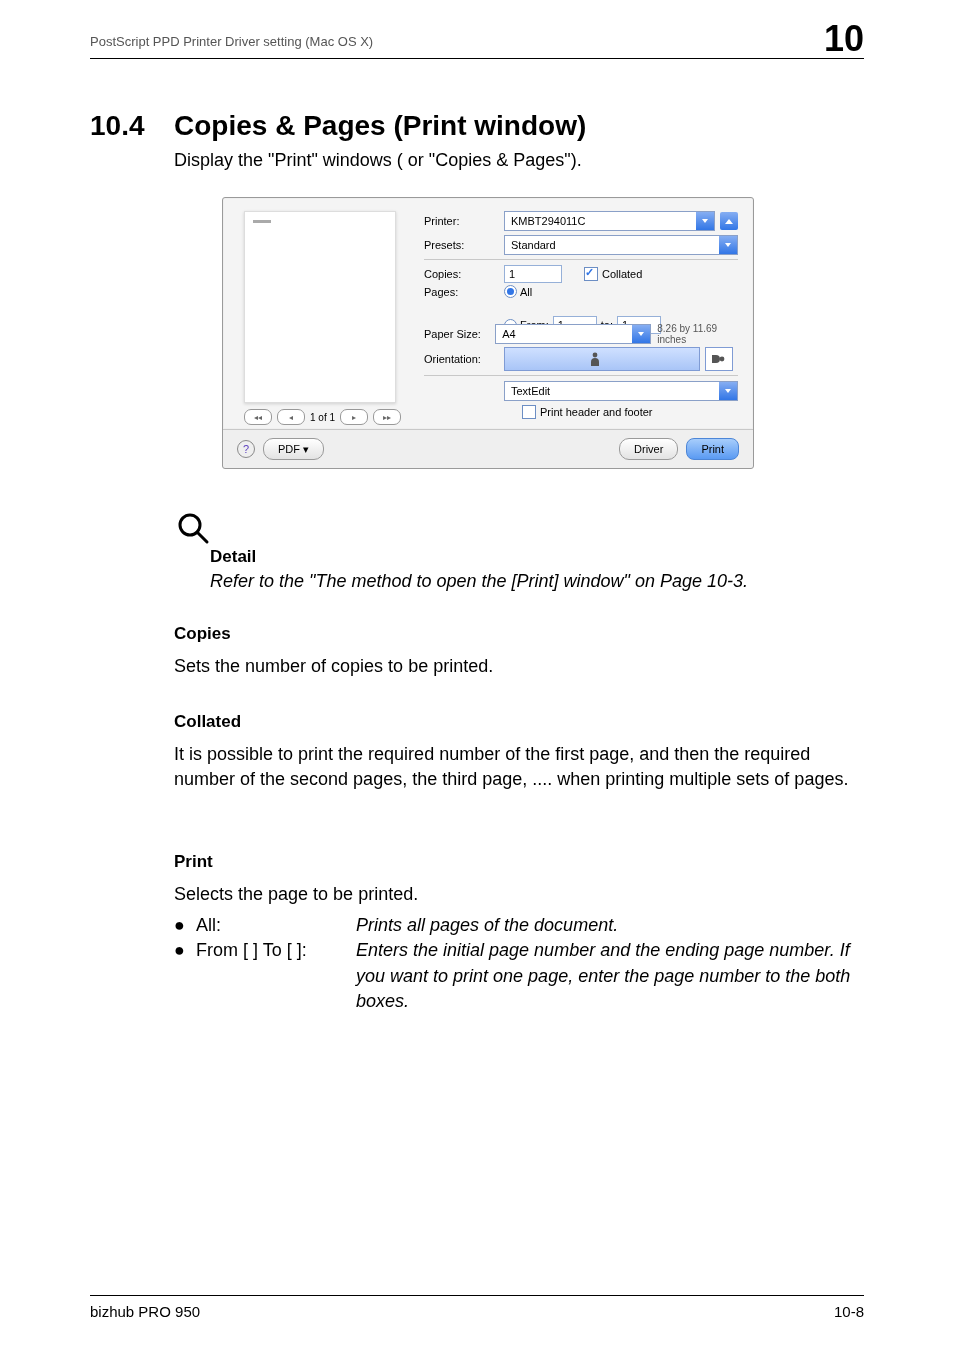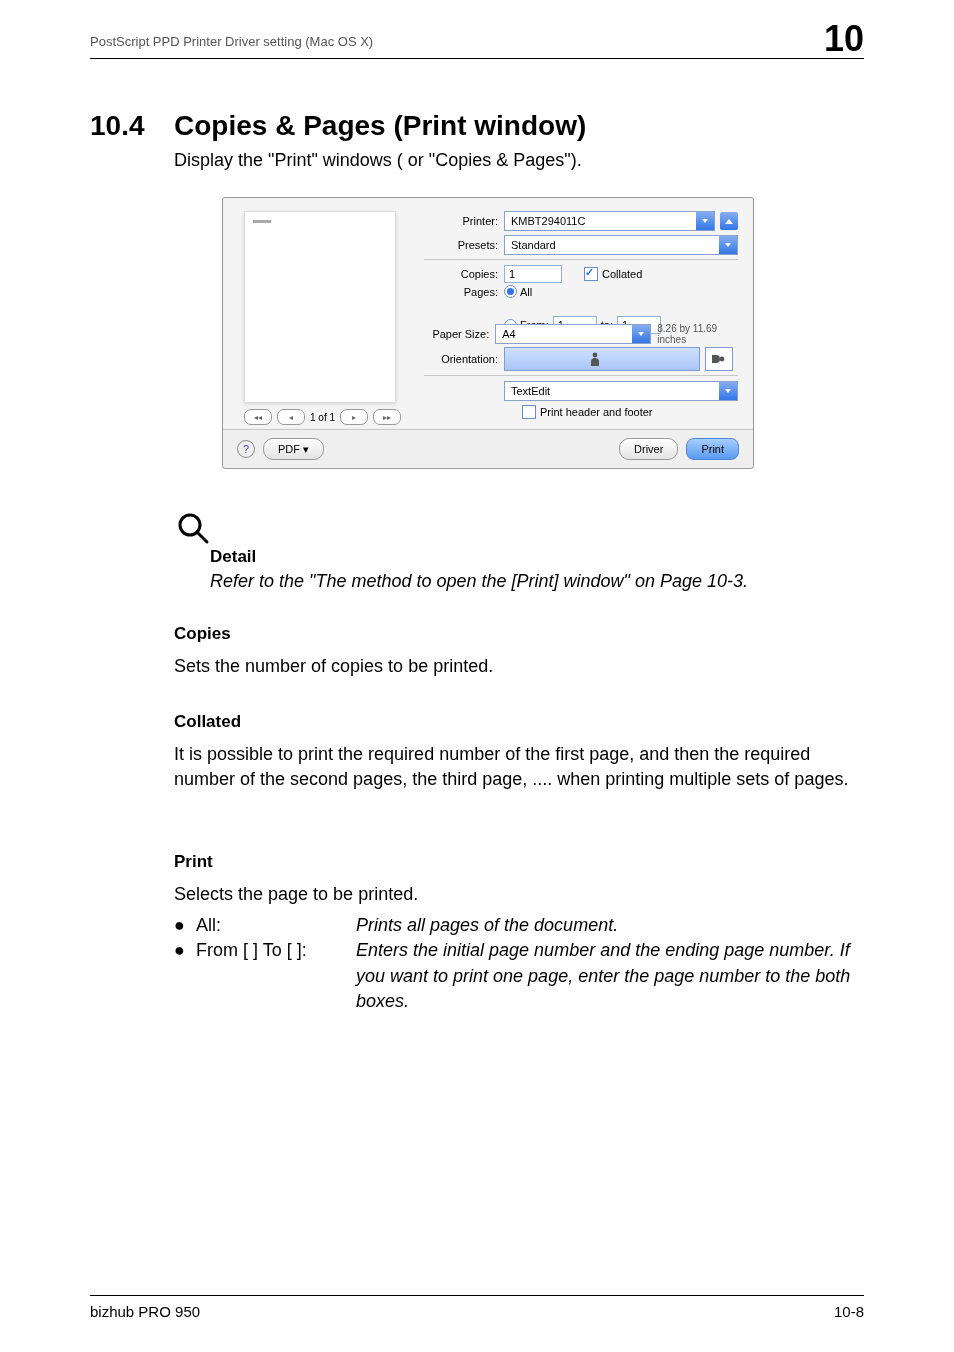--- a/index.html
+++ b/index.html
@@ -10,21 +10,21 @@
   .h1{position:absolute;left:90px;top:110px;font-size:28px;font-weight:900;}
   .h1-num{display:inline-block;width:84px;}
   .intro{position:absolute;left:174px;top:150px;font-size:18px;}
   .dialog-wrap{position:absolute;left:222px;top:197px;width:530px;height:270px;border:1px solid #9a9a9a;background:#efefef;border-radius:3px;}
   .dialog-body{position:absolute;left:1px;right:1px;top:1px;bottom:40px;background:#f4f4f4;}
   .preview{position:absolute;left:20px;top:12px;width:150px;height:190px;background:#fff;border:1px solid #ddd;box-shadow:0 1px 3px rgba(0,0,0,.15);}
   .preview::after{content:"";position:absolute;left:8px;top:8px;width:18px;height:3px;background:#aaa;}
   .pager{position:absolute;left:20px;top:210px;display:flex;align-items:center;gap:5px;font-size:10px;}
   .pbtn{width:26px;height:14px;border:1px solid #999;border-radius:7px;background:#fff;display:flex;align-items:center;justify-content:center;font-size:8px;color:#666;}
   .row{position:absolute;left:200px;right:14px;display:flex;align-items:center;font-size:11px;}
-  .lbl{width:74px;text-align:right;padding-right:6px;}
+  .lbl{width:74px;padding-right:6px;}
   .sel{position:relative;height:18px;border:1px solid #8aa0c8;background:#fff;display:flex;align-items:center;padding:0 20px 0 6px;font-size:11px;flex:1;}
   .sel.nf{flex:0 0 auto;width:128px;}
   .sel-btn{position:absolute;right:0;top:0;bottom:0;width:18px;background:linear-gradient(#86aef2,#3276e6);display:flex;align-items:center;justify-content:center;}
   .sel-btn::after{content:"";width:0;height:0;border-left:3px solid transparent;border-right:3px solid transparent;border-top:4px solid #fff;}
   .arrow-btn{width:18px;height:18px;margin-left:5px;background:linear-gradient(#86aef2,#3276e6);display:flex;align-items:center;justify-content:center;border-radius:2px;}
   .arrow-btn::after{content:"";width:0;height:0;border-left:4px solid transparent;border-right:4px solid transparent;border-bottom:5px solid #fff;}
   .smallbox{width:48px;height:16px;border:1px solid #96b0d8;background:#fff;padding:0 4px;font-size:11px;display:flex;align-items:center;}
   .cb{width:12px;height:12px;border:1px solid #6c8ec4;background:#fff;position:relative;margin-right:4px;}
   .cb.checked::after{content:"✓";position:absolute;left:0;top:-2px;font-size:11px;color:#3276e6;font-weight:bold;}
   .radio{width:11px;height:11px;border:1px solid #6c8ec4;border-radius:50%;margin-right:3px;position:relative;background:#fff;}

